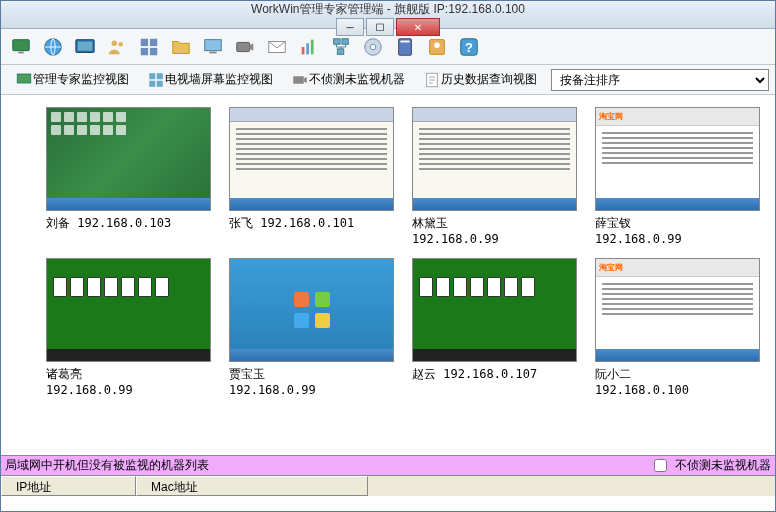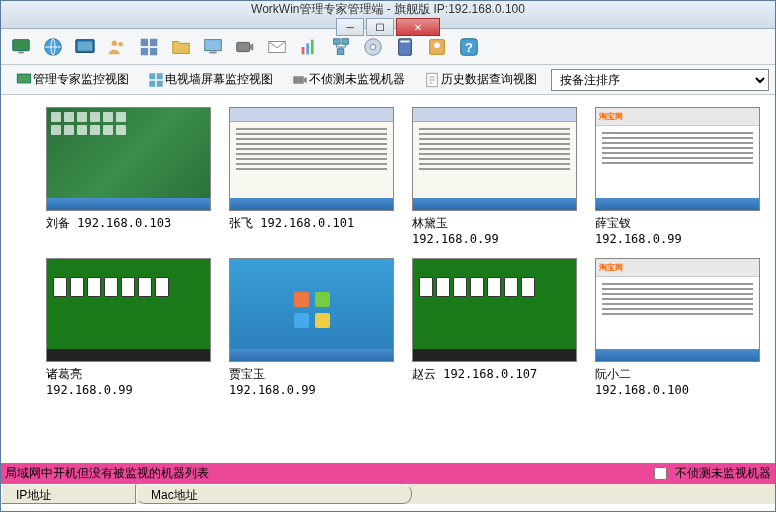--- a/index.html
+++ b/index.html
@@ -22,28 +22,28 @@
 .thumb { width: 165px; padding-left: 37px; }
 .thumb-img { width: 165px; height: 104px; border: 1px solid #888; background: #1a6b3a; position: relative; overflow: hidden; }
 .thumb-img.desktop { background: linear-gradient(135deg, #2a6e3a 0%, #3a8e4a 50%, #2a6e3a 100%); }
 .thumb-img.doc { background: #f8f8f0; }
 .thumb-img.web { background: #fff; }
 .thumb-img.sol { background: #1a7a1a; }
 .thumb-img.win { background: linear-gradient(#3a9ed8, #2a7eb8); display:flex; align-items:center; justify-content:center;}
 .thumb-taskbar { position: absolute; bottom: 0; left: 0; right: 0; height: 12px; background: linear-gradient(#4a8ed0, #2a6eb0); }
 .thumb-taskbar.dark { background: #222; }
 .thumb-label { font-size: 12px; margin-top: 4px; font-family: SimSun, monospace; color: #000; }
-.bottom { position: absolute; bottom: 8px; left: 1px; right: 1px; background: #ec4899; border-top: 1px solid #888; }
+.bottom { position: absolute; bottom: 16px; left: 1px; right: 1px; background: #f0abfc; border-top: 1px solid #888; }
 .bottom-header { display: flex; align-items: center; height: 20px; border-bottom: 1px solid #888; font-size: 12px; padding: 0 4px; }
 .bottom-header .spacer { flex: 1; }
 .bottom-header label { display: flex; align-items: center; gap: 8px; }
 .bottom-cols { display: flex; height: 20px; background: #ece9d8; }
 .bcol { border: 1px solid #fff; border-right-color: #888; border-bottom-color: #888; padding: 2px 14px; font-size: 12px; }
 .bcol.c1 { width: 135px; }
-.bcol.c2 { width: 276px; border-radius: 9px; }
+.bcol.c2 { width: 232px; }
 .bcol.c3 { flex: 1; }
 .winlogo { width:36px; height:36px; position:relative; }
 .winlogo span { position:absolute; width:15px; height:15px; border-radius:2px;}
 .deskicons { position:absolute; top:4px; left:4px; display:flex; flex-wrap:wrap; gap:3px; width:80px;}
 .deskicons i { width:10px; height:10px; background:rgba(255,255,255,0.7); border-radius:1px;}
 .docbar { height:14px; background:#c8d4e8; border-bottom:1px solid #aaa;}
 .doclines { padding:6px;}
 .doclines i { display:block; height:2px; background:#999; margin-bottom:3px;}
 .cards { position:absolute; top:18px; left:6px; display:flex; gap:3px;}
 .cards i { width:14px; height:20px; background:#fff; border:1px solid #333; border-radius:1px;}

